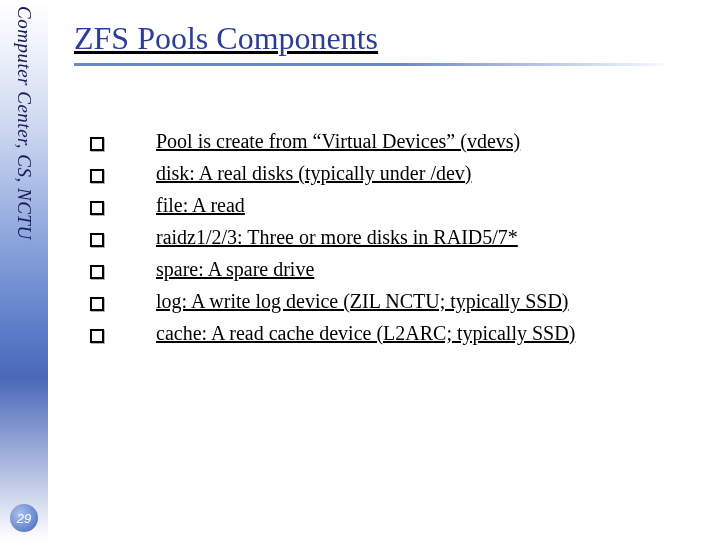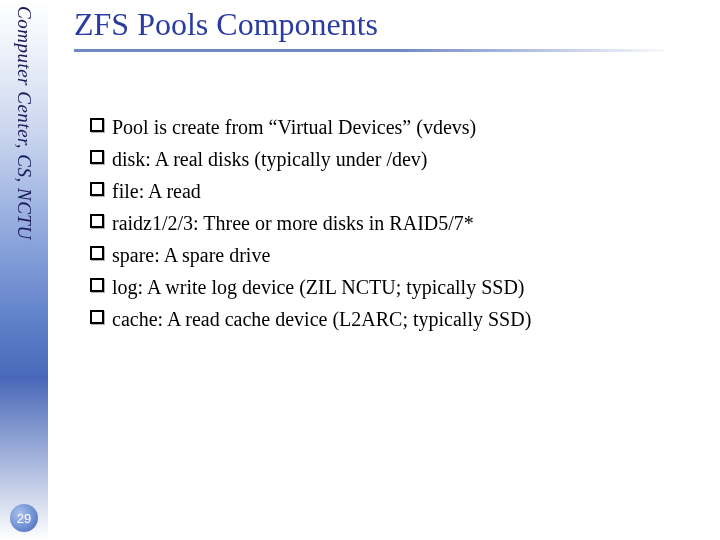--- a/index.html
+++ b/index.html
@@ -41,26 +41,28 @@
     width: 28px;
     height: 28px;
     border-radius: 50%;
     background: radial-gradient(circle at 35% 35%, #a9c1ea, #6b8bd1 60%, #3d5da8);
     color: #fff;
     font-size: 13px;
     font-family: Arial, sans-serif;
     display: flex;
     align-items: center;
     justify-content: center;
+    font-style: italic;
   }
   .content {
     position: absolute;
     left: 70px;
-    top: 6px;
+    top: 20px;
     right: 30px;
+    text-decoration: underline;
   }
   .title {
     font-size: 32px;
     color: #2b3ca0;
     font-family: "Times New Roman", Times, serif;
     margin-bottom: 6px;
     padding-left: 4px;
   }
   .title-underline {
     height: 3px;
@@ -71,21 +73,22 @@
   }
   .bullets {
     padding-left: 20px;
     font-size: 20px;
     color: #000;
     line-height: 1.5;
   }
   .bullet {
     margin-bottom: 2px;
     display: flex;
-    align-items: flex-start;
+    align-items: center;
+    gap: 44px;
   }
   .bullet-marker {
     display: inline-block;
     width: 14px;
     height: 14px;
     border: 2px solid #000;
     margin-right: 8px;
     margin-top: 6px;
     flex-shrink: 0;
     box-shadow: 1px 1px 0 rgba(0,0,0,0.3);

